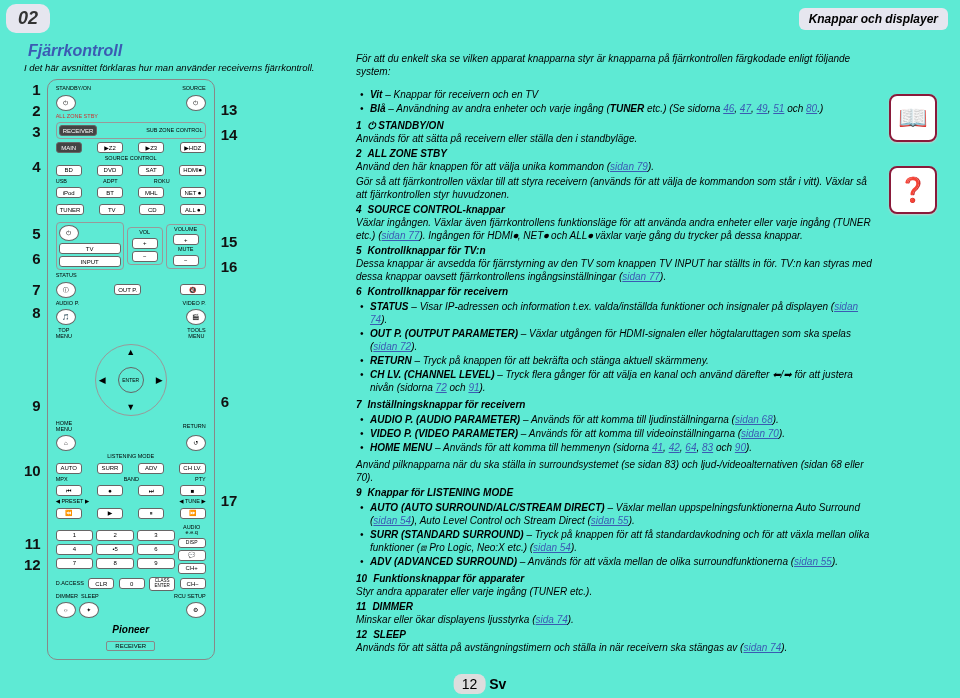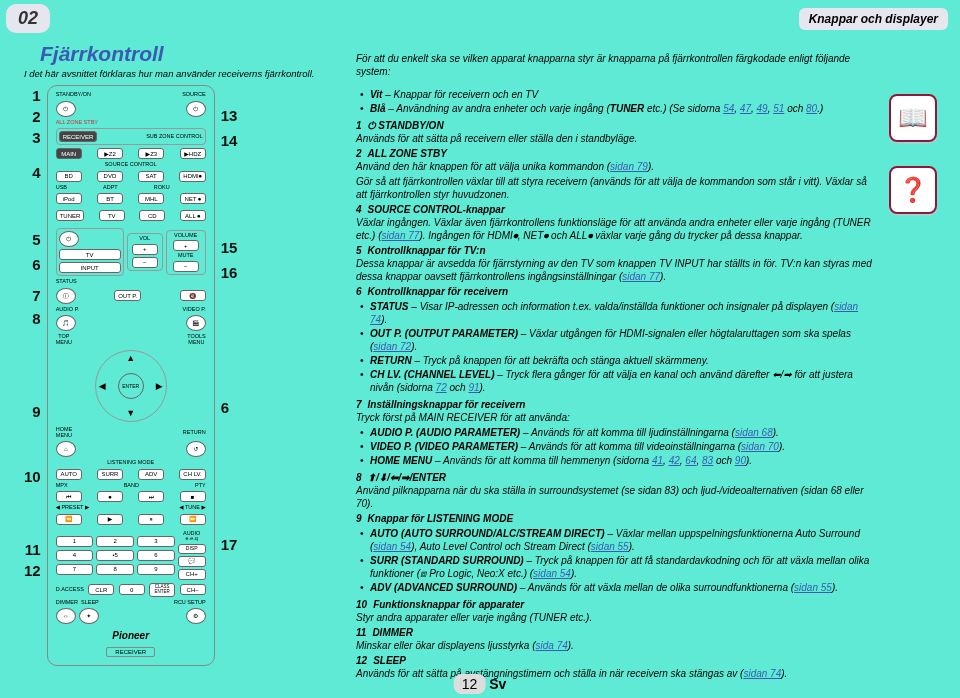--- a/index.html
+++ b/index.html
@@ -3,21 +3,21 @@
 <meta charset="utf-8">
 <style>
 body { font-family: Arial, Helvetica, sans-serif; font-size: 11px; color: #000; margin: 0; padding: 0; background: #fff; }
 .page { width: 960px; height: 698px; position: relative; background: #5eead4; overflow: hidden; }
 .pagenum-bubble { position: absolute; left: 6px; top: 4px; background: #e6e6ef; border-radius: 10px; padding: 4px 12px; font-size: 18px; font-style: italic; font-weight: bold; color: #333; }
 .top-right-label { position: absolute; right: 12px; top: 8px; background: #e6e6ef; border-radius: 6px; padding: 4px 10px; font-style: italic; font-weight: bold; font-size: 12px; }
 .content { display: flex; gap: 12px; padding: 42px 18px 6px 24px; align-items: flex-start; }
 .leftcol { width: 320px; flex-shrink: 0; }
 .maincol { flex: 1; font-size: 10px; line-height: 1.3; }
 .iconcol { width: 58px; flex-shrink: 0; display: flex; flex-direction: column; gap: 24px; align-items: center; padding-top: 52px; }
-h2.sectitle { color: #3b5bb3; font-size: 21px; margin: 0 0 2px 16px; font-style: italic; }
+h2.sectitle { color: #3b5bb3; font-size: 16px; margin: 0 0 2px 4px; font-style: italic; }
 .subtitle { font-size: 9.5px; margin: 0 0 6px 0; font-style: italic; }
 .remote-wrap { display: flex; align-items: flex-start; }
 .callouts { display: flex; flex-direction: column; align-items: flex-end; padding-right: 6px; font-size: 15px; font-weight: bold; color: #111; }
 .callouts span { margin: 4px 0; }
 .callouts-right { align-items: flex-start; padding-left: 6px; padding-right: 0; }
 .remote { width: 150px; border: 1px solid #888; border-radius: 10px; padding: 6px 8px 8px 8px; display: flex; flex-direction: column; gap: 3px; font-size: 6px; line-height: 1; }
 .remote .row { display: flex; gap: 3px; align-items: center; justify-content: space-between; }
 .btn { border: 1px solid #666; border-radius: 3px; padding: 1.5px 3px; background: #fff; min-width: 18px; text-align: center; }
 .btn.dark { background: #444; color: #fff; }
 .btn.round { border-radius: 50%; width: 14px; height: 14px; padding: 0; display: flex; align-items: center; justify-content: center; }
@@ -254,30 +254,30 @@
           <div class="brand">Pioneer</div>
           <div style="text-align:center"><span class="subbrand">RECEIVER</span></div>
         </div>
 
         <div class="callouts callouts-right">
           <span style="margin-top:22px">13</span>
           <span>14</span>
           <span style="margin-top:86px">15</span>
           <span style="margin-top:4px">16</span>
           <span style="margin-top:114px">6</span>
-          <span style="margin-top:116px">17</span>
+          <span style="margin-top:78px">17</span>
         </div>
       </div>
     </div>
 
     <div class="maincol">
       <p class="item-body">För att du enkelt ska se vilken apparat knapparna styr är knapparna på fjärrkontrollen färgkodade enligt följande system:</p>
       <ul class="bullets">
         <li><b>Vit</b> – <span></span>Knappar för receivern och en TV</li>
-        <li><b>Blå</b> – Användning av andra enheter och varje ingång (<b>TUNER</b> etc.) (Se sidorna <span class="link">54</span>, <span class="link">47</span>, <span class="link">49</span>, <span class="link">51</span> och <span class="link">80</span>.)</li>
+        <li><b>Blå</b> – Användning av andra enheter och varje ingång (<b>TUNER</b> etc.) (Se sidorna <span class="link">46</span>, <span class="link">47</span>, <span class="link">49</span>, <span class="link">51</span> och <span class="link">80</span>.)</li>
       </ul>
       <div id="items-container">
           <div class="item">
             <div class="item-head"><span class="num">1</span>⏻ STANDBY/ON</div>
             <div class="item-body">Används för att sätta på receivern eller ställa den i standbyläge.</div>
           </div>
           <div class="item">
             <div class="item-head"><span class="num">2</span>ALL ZONE STBY</div>
             <div class="item-body">Använd den här knappen för att välja unika kommandon (<span class="link">sidan 79</span>).</div>
           </div>
@@ -296,29 +296,27 @@
             <div class="item-head"><span class="num">6</span>Kontrollknappar för receivern</div>
             <ul class="bullets">
               <li><b>STATUS</b> – Visar IP-adressen och information t.ex. valda/inställda funktioner och insignaler på displayen (<span class="link">sidan 74</span>).</li>
               <li><b>OUT P. (OUTPUT PARAMETER)</b> – Växlar utgången för HDMI-signalen eller högtalaruttagen som ska spelas (<span class="link">sidan 72</span>).</li>
               <li><b>RETURN</b> – Tryck på knappen för att bekräfta och stänga aktuell skärmmeny.</li>
               <li><b>CH LV. (CHANNEL LEVEL)</b> – Tryck flera gånger för att välja en kanal och använd därefter ⬅/➡ för att justera nivån (sidorna <span class="link">72</span> och <span class="link">91</span>).</li>
             </ul>
           </div>
           <div class="item">
             <div class="item-head"><span class="num">7</span>Inställningsknappar för receivern</div>
-            <div class="item-body">Tryck först på MAIN RECEIVER för att använda:</div>
             <ul class="bullets">
               <li><b>AUDIO P. (AUDIO PARAMETER)</b> – Används för att komma till ljudinställningarna (<span class="link">sidan 68</span>).</li>
               <li><b>VIDEO P. (VIDEO PARAMETER)</b> – Används för att komma till videoinställningarna (<span class="link">sidan 70</span>).</li>
               <li><b>HOME MENU</b> – Används för att komma till hemmenyn (sidorna <span class="link">41</span>, <span class="link">42</span>, <span class="link">64</span>, <span class="link">83</span> och <span class="link">90</span>).</li>
             </ul>
           </div>
           <div class="item">
-            <div class="item-head"><span class="num">8</span>⬆/⬇/⬅/➡/ENTER</div>
             <div class="item-body">Använd pilknapparna när du ska ställa in surroundsystemet (se sidan 83) och ljud-/videoalternativen (sidan 68 eller 70).</div>
           </div>
           <div class="item">
             <div class="item-head"><span class="num">9</span>Knappar för LISTENING MODE</div>
             <ul class="bullets">
               <li><b>AUTO (AUTO SURROUND/ALC/STREAM DIRECT)</b> – Växlar mellan uppspelningsfunktionerna Auto Surround (<span class="link">sidan 54</span>), Auto Level Control och Stream Direct (<span class="link">sidan 55</span>).</li>
               <li><b>SURR (STANDARD SURROUND)</b> – Tryck på knappen för att få standardavkodning och för att växla mellan olika funktioner (⧈ Pro Logic, Neo:X etc.) (<span class="link">sidan 54</span>).</li>
               <li><b>ADV (ADVANCED SURROUND)</b> – Används för att växla mellan de olika surroundfunktionerna (<span class="link">sidan 55</span>).</li>
             </ul>
           </div>

